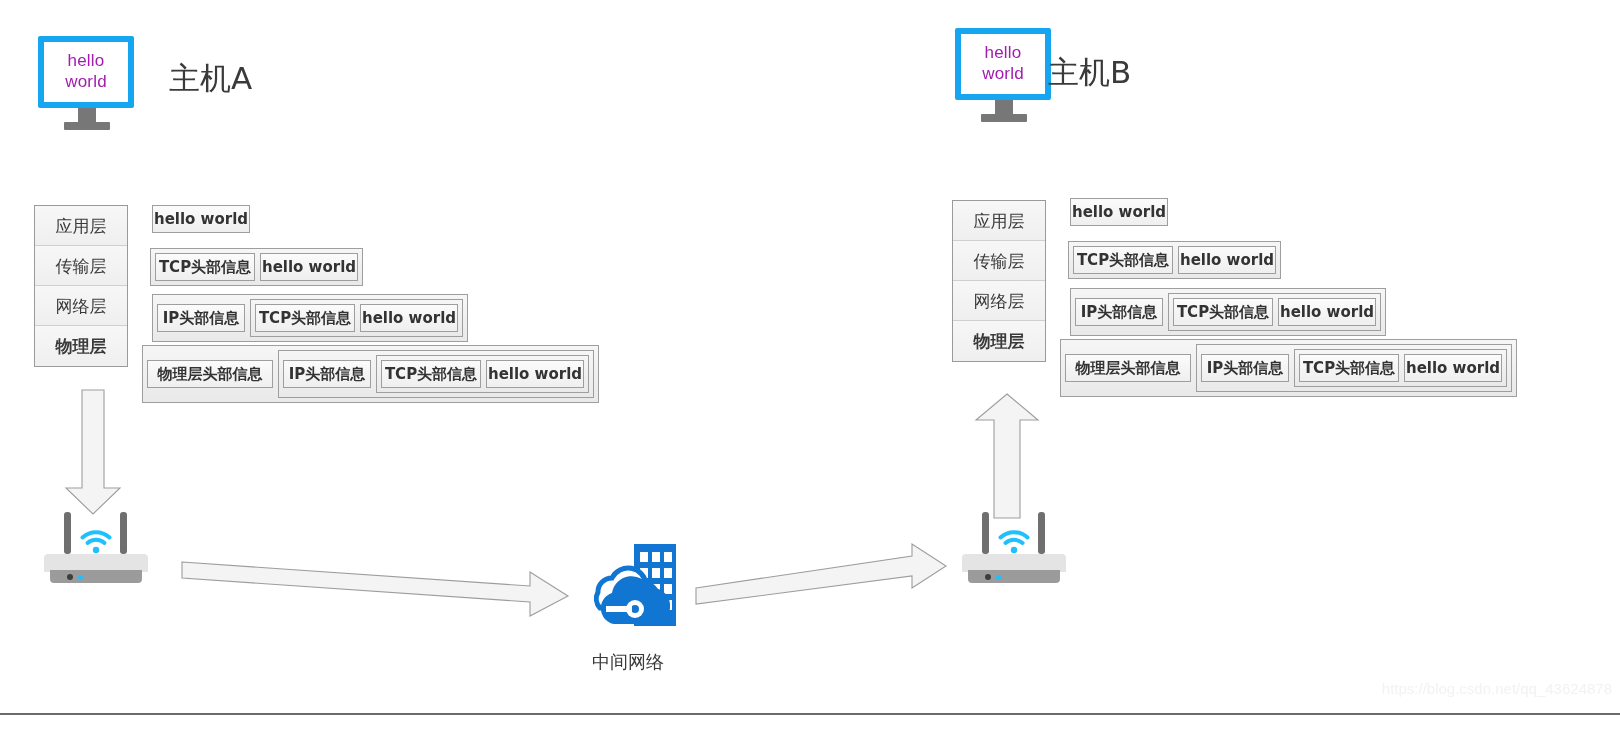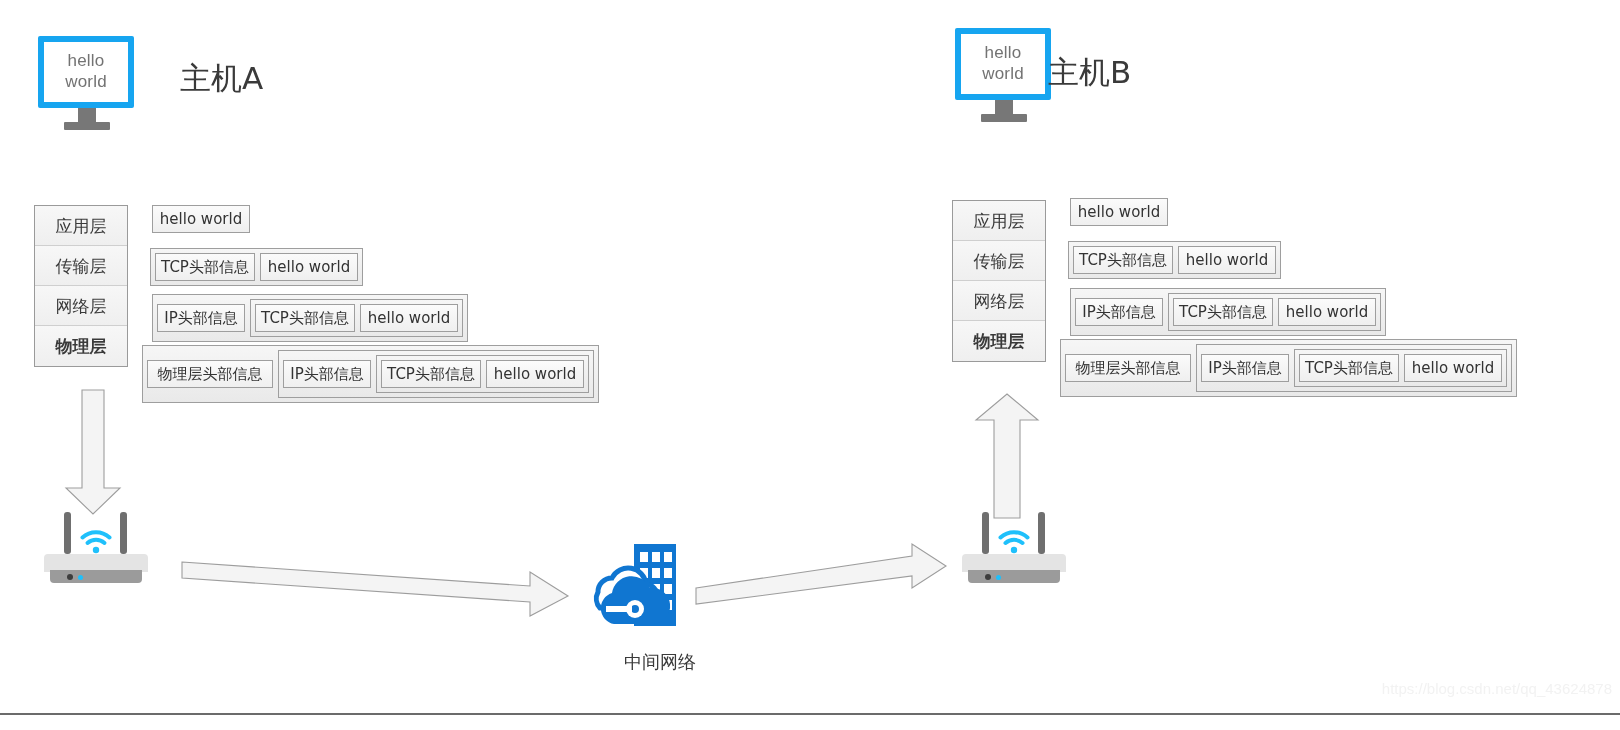--- a/index.html
+++ b/index.html
@@ -36,21 +36,21 @@
   .monitor .screen-inner {
     width: 100%; height: 100%;
     background: #ffffff;
     box-sizing: border-box;
     display: flex;
     flex-direction: column;
     align-items: center;
     justify-content: center;
     line-height: 1.22;
     font-size: 17px;
-    color: #737373;
+    color: #a21caf;
     letter-spacing: .2px;
   }
   .monitor .neck {
     position: absolute;
     left: 40px; top: 72px;
     width: 18px; height: 14px;
     background: #777777;
   }
   .monitor .foot {
     position: absolute;
@@ -87,20 +87,21 @@
     font-family: "DejaVu Sans", "Liberation Sans", sans-serif;
   }
   .layer-cell:last-child { border-bottom: none; font-weight: bold; }
 
   
   .pkt-row {
     position: absolute;
     display: flex;
     align-items: flex-end;
     box-sizing: border-box;
+    font-weight: bold;
   }
   .pkt {
     border: 1px solid #9e9e9e;
     background: linear-gradient(to bottom, #fbfbfb, #efefef);
     box-sizing: border-box;
     display: flex;
     align-items: center;
     justify-content: center;
     font-size: 15px;
     color: #333333;
@@ -196,21 +197,21 @@
   <div class="monitor" style="left:38px; top:36px;">
     <div class="screen-frame">
       <div class="screen-inner">
         <span>hello</span>
         <span>world</span>
       </div>
     </div>
     <div class="neck"></div>
     <div class="foot"></div>
   </div>
-  <div class="host-label" style="left:180px; top:58px;">主机A</div>
+  <div class="host-label" style="left:169px; top:58px;">主机A</div>
 
   <div class="monitor" style="left:955px; top:28px;">
     <div class="screen-frame">
       <div class="screen-inner">
         <span>hello</span>
         <span>world</span>
       </div>
     </div>
     <div class="neck"></div>
     <div class="foot"></div>
@@ -364,18 +365,18 @@
 
       <path d="M22 54 a14 14 0 0 1 14 -14 a18 18 0 0 1 34 6 a12 12 0 0 1 -2 24 h-44 a14 14 0 0 1 -2 -16 z" fill="#ffffff" stroke="#1076d1" stroke-width="5"></path>
 
       <path d="M38 86 a16 16 0 0 1 -2 -31 a20 20 0 0 1 38 -5 a15 15 0 0 1 4 36 z" fill="#1076d1"></path>
 
       <circle cx="59" cy="71" r="9" fill="#ffffff"></circle>
       <circle cx="59" cy="71" r="4" fill="#1076d1"></circle>
       <rect x="30" y="68" width="26" height="6" fill="#ffffff"></rect>
     </svg>
   </div>
-  <div class="net-label" style="left:624px; top:650px;">中间网络</div>
+  <div class="net-label" style="left:592px; top:650px;">中间网络</div>
 
   <div class="bottom-rule"></div>
   <div class="watermark">https://blog.csdn.net/qq_43624878</div>
 
 </div>
 
 </body></html>

